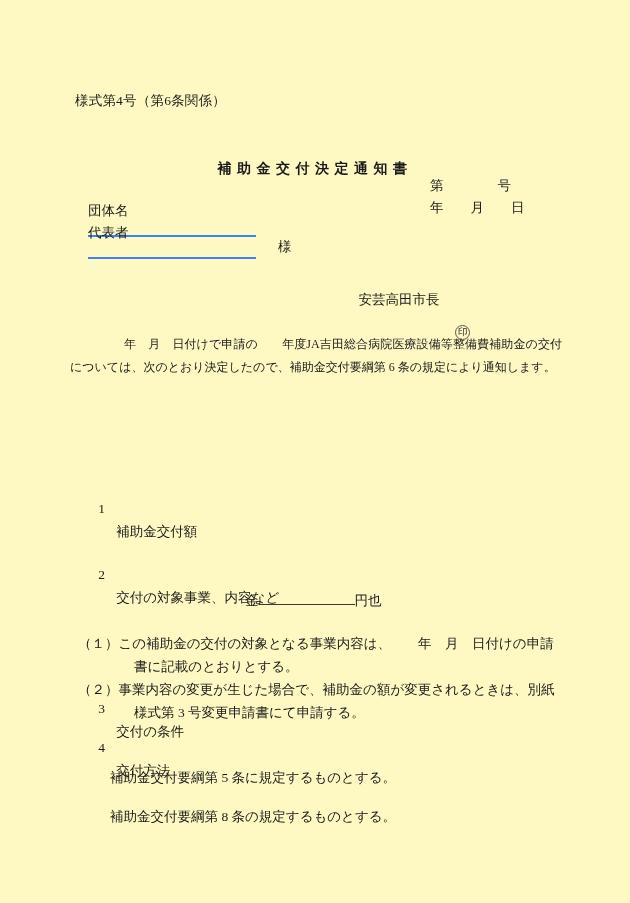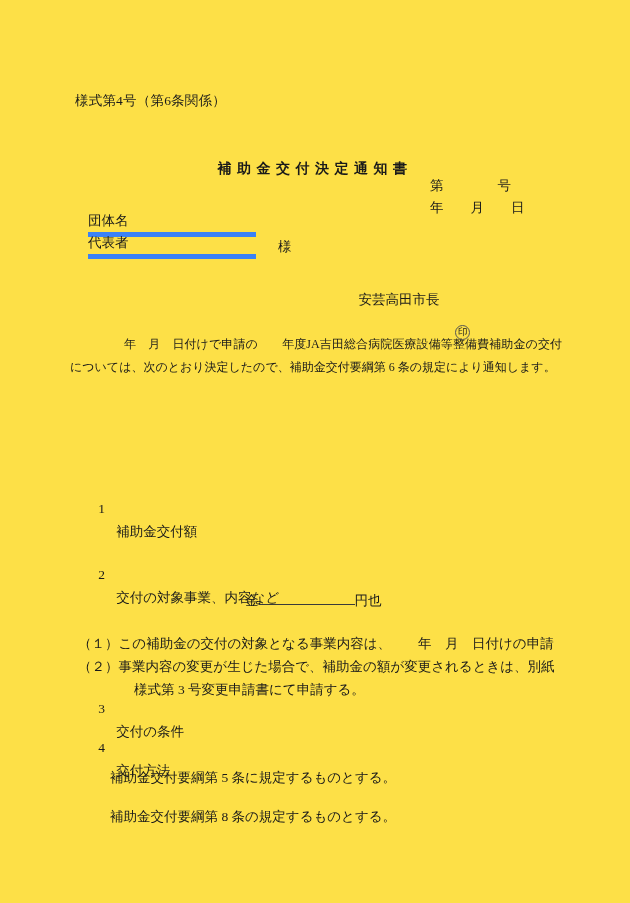--- a/index.html
+++ b/index.html
@@ -12,21 +12,21 @@
     height: 903px;
     position: relative;
     font-family: "Liberation Serif", "DejaVu Serif", serif;
     color: #1a1a1a;
     font-size: 13px;
     overflow: hidden;
   }
   .page {
     position: absolute;
     inset: 0;
-    background: #fde047;
+    background: #fef9c3;
   }
 
   
   .abs { position: absolute; white-space: nowrap; }
 
   
   .form-no {
     left: 75px;
     top: 92px;
     font-size: 13.5px;
@@ -62,23 +62,23 @@
     font-size: 13.5px;
     line-height: 22px;
   }
   .recip-row {
     display: flex;
     align-items: flex-end;
     height: 22px;
   }
   .recip-field {
     display: inline-block;
-    border-bottom: 5px solid #3b82f6;
+    border-bottom: 2px solid #3b82f6;
     width: 168px;
-    padding-bottom: 0;
+    padding-bottom: 13px;
     white-space: pre;
   }
   .recip-suffix {
     margin-left: 22px;
     padding-bottom: 1px;
     white-space: pre;
   }
 
   
   .issuer {
@@ -200,20 +200,21 @@
 
   <div class="section" id="sec2">
     <div class="sec-head">
       <span>2</span>
       <span style="display:inline-block;width:18px"></span><span>交付の対象事業、内容など</span>
     </div>
     <div class="sub-item">
       <span class="sub-marker">（１）</span>
       <span class="sub-text">この補助金の交付の対象となる事業内容は、　　年　月　日付けの申請</span>
     </div>
+    <div class="sub-cont">書に記載のとおりとする。</div>
     <div class="sub-item">
       <span class="sub-marker">（２）</span>
       <span class="sub-text">事業内容の変更が生じた場合で、補助金の額が変更されるときは、別紙</span>
     </div>
     <div class="sub-cont">様式第 3 号変更申請書にて申請する。</div>
   </div>
 
   <div class="section" id="sec3">
     <div class="sec-head">
       <span>3</span>

